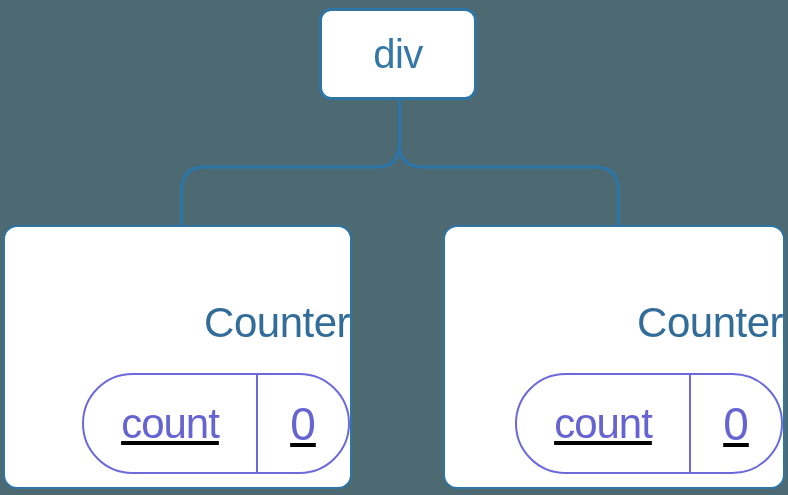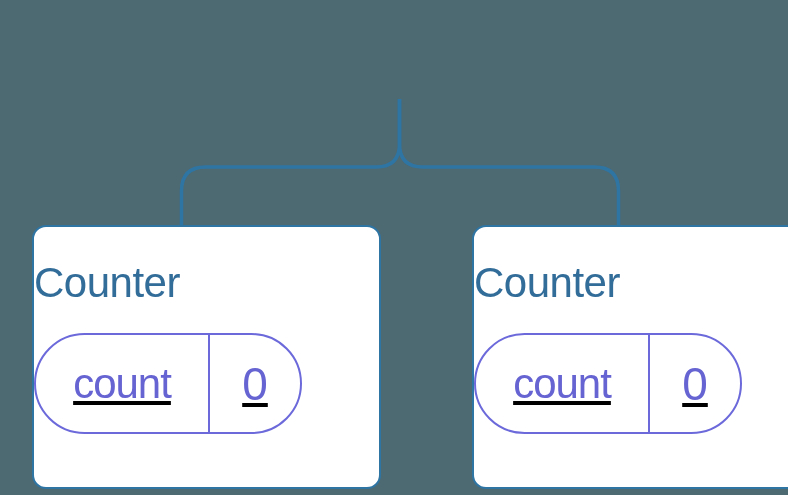--- a/index.html
+++ b/index.html
@@ -45,23 +45,22 @@
   .root-label{
     color:var(--root-label);
     font-size:40px;
     font-weight:500;
     letter-spacing:-0.5px;
   }
   .counter-node{
     top:225px;height:264px;
     border:2.5px solid var(--node-border);
     border-radius:14px;
-    display:flex;flex-direction:column;align-items:flex-start;
-    padding-top:32px;
-    margin-left:29px;
+    display:flex;flex-direction:column;align-items:flex-end;
+    padding-top:72px;
   }
   .counter-left{left:3px;width:349px;}
   .counter-right{left:443px;width:342px;}
   .counter-title{
     color:var(--component-label);
     font-size:42px;
     font-weight:500;
     line-height:48px;
     letter-spacing:-0.5px;
   }
@@ -92,20 +91,23 @@
 </head>
 <body>
 
 <div class="stage">
 
   <svg class="connector" viewBox="0 0 788 495" aria-hidden="true">
     <path d="M399.5 99 V144 Q399.5 167 376 167 H205.5 Q181.5 167 181.5 191 V226"></path>
     <path d="M399.5 99 V144 Q399.5 167 423 167 H594.5 Q618.5 167 618.5 191 V226"></path>
   </svg>
 
+  <div class="node root-node">
+    <span class="root-label">div</span>
+  </div>
 
   <div class="node counter-node counter-left">
     <div class="counter-title">Counter</div>
     <div class="state-pill">
       <span class="state-key">count</span>
       <span class="state-value">0</span>
     </div>
   </div>
 
   <div class="node counter-node counter-right">

